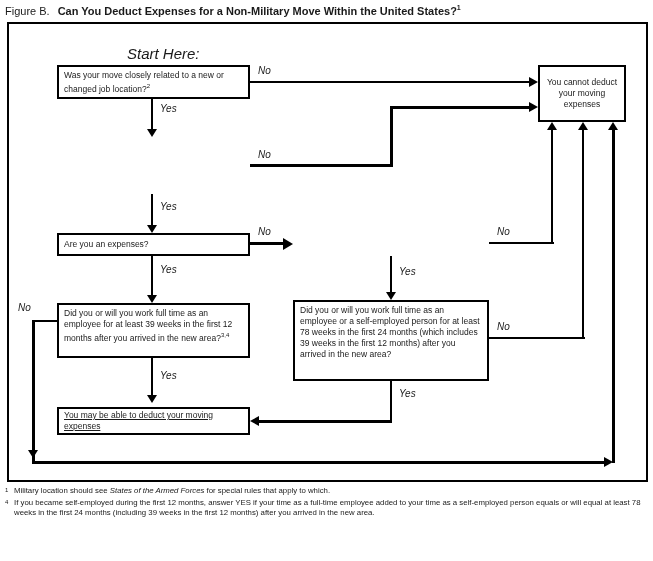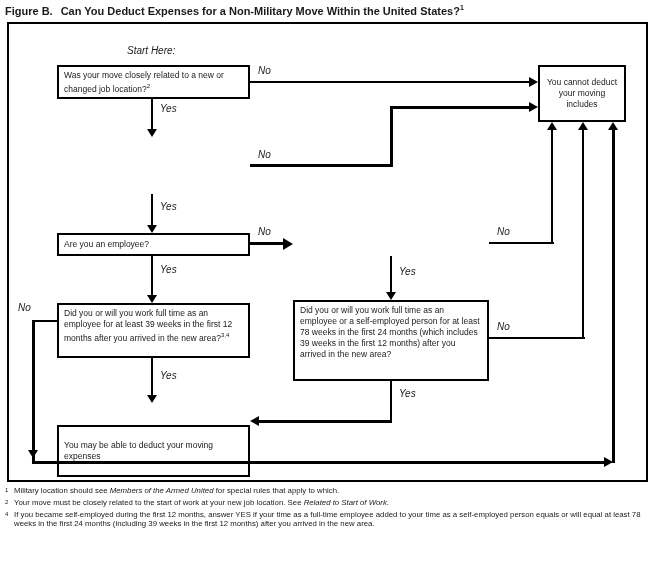--- a/index.html
+++ b/index.html
@@ -2,33 +2,33 @@
 <html><head>
 <meta charset="utf-8">
 <style>
   html,body{margin:0;padding:0;background:#fff;}
   .canvas{
     position:relative;width:653px;height:561px;background:#ffffff;
     font-family:"Liberation Sans","DejaVu Sans",sans-serif;color:#1a1a1a;
     overflow:hidden;
   }
   .title{position:absolute;left:5px;top:4px;font-size:11px;white-space:nowrap;}
-  .title .prefix{font-weight:bold;margin-right:8px;margin-top:18px;}
+  .title .prefix{font-weight:normal;margin-right:8px;margin-top:18px;}
   .title .main{font-weight:bold;margin-top:16px;}
   .title sup{font-size:7px;font-weight:bold;}
   .outer-border{position:absolute;left:7px;top:22px;width:637px;height:456px;border:2px solid #000;}
   .node{
     position:absolute;border:2px solid #000;background:#fff;
     font-size:8.5px;line-height:11px;padding:3px 5px;box-sizing:border-box;
   }
   .node sup{font-size:6px;}
   .node.center{text-align:center;display:flex;align-items:center;justify-content:center;padding:2px 4px;}
   .node.vcenter{display:flex;align-items:center;}
   .lbl{position:absolute;font-style:italic;font-size:10px;white-space:nowrap;}
-  .start-lbl{position:absolute;font-style:italic;font-size:10px;white-space:nowrap;}
+  .start-lbl{position:absolute;font-style:italic;font-size:15px;white-space:nowrap;}
   .ln{position:absolute;background:#000;}
   .tri{position:absolute;width:0;height:0;}
   .tri-right{border-top:5px solid transparent;border-bottom:5px solid transparent;border-left:9px solid #000;}
   .tri-right-big{border-top:6px solid transparent;border-bottom:6px solid transparent;border-left:10px solid #000;}
   .tri-left{border-top:5px solid transparent;border-bottom:5px solid transparent;border-right:9px solid #000;}
   .tri-up{border-left:5px solid transparent;border-right:5px solid transparent;border-bottom:8px solid #000;}
   .tri-down{border-left:5px solid transparent;border-right:5px solid transparent;border-top:8px solid #000;}
   .footnotes{position:absolute;left:5px;top:486px;width:645px;font-size:7.8px;line-height:9.8px;}
   .footnote{position:relative;padding-left:9px;margin-bottom:2px;}
   .footnote .marker{position:absolute;left:0;top:0;font-size:6px;vertical-align:super;}
@@ -46,38 +46,38 @@
   <div class="outer-border"></div>
 
   <div class="start-lbl" style="left:127px;top:45px;">Start Here:</div>
 
   <div class="node" style="left:57px;top:65px;width:193px;height:34px;">
     <span>Was your move closely related to a new or changed job location?</span><sup>2</sup>
   </div>
 
 
   <div class="node vcenter" style="left:57px;top:233px;width:193px;height:23px;">
-    <span>Are you an employee?</span>
+    <span>Are you an expenses?</span>
   </div>
 
 
   <div class="node" style="left:57px;top:303px;width:193px;height:55px;">
     <span>Did you or will you work full time as an employee for at least 39 weeks in the first 12 months after you arrived in the new area?</span><sup>3,4</sup>
   </div>
 
   <div class="node" style="left:293px;top:300px;width:196px;height:81px;">
     <span>Did you or will you work full time as an employee or a self-employed person for at least 78 weeks in the first 24 months (which includes 39 weeks in the first 12 months) after you arrived in the new area?</span>
   </div>
 
-  <div class="node vcenter" style="left:57px;top:425px;width:193px;height:52px;">
+  <div class="node vcenter" style="left:57px;top:407px;width:193px;height:28px;text-decoration:underline;">
     <span>You may be able to deduct your moving expenses</span>
   </div>
 
   <div class="node center" style="left:538px;top:65px;width:88px;height:57px;">
-    <span>You cannot deduct your moving includes</span>
+    <span>You cannot deduct your moving expenses</span>
   </div>
 
   <div class="ln" style="left:151px;top:99px;width:2px;height:31px;"></div>
   <div class="tri tri-down" style="left:147px;top:129px;"></div>
   <div class="lbl" style="left:160px;top:103px;">Yes</div>
 
   <div class="ln" style="left:250px;top:81px;width:280px;height:1.5px;"></div>
   <div class="tri tri-right" style="left:529px;top:77px;"></div>
   <div class="lbl" style="left:258px;top:65px;">No</div>
 
@@ -126,23 +126,20 @@
   <div class="tri tri-left" style="left:250px;top:416px;"></div>
   <div class="lbl" style="left:399px;top:388px;">Yes</div>
 
   <div class="ln" style="left:489px;top:337px;width:96px;height:2px;"></div>
   <div class="ln" style="left:582px;top:130px;width:2px;height:209px;"></div>
   <div class="tri tri-up" style="left:578px;top:122px;"></div>
   <div class="lbl" style="left:497px;top:321px;">No</div>
 
   <div class="footnotes">
     <div class="footnote">
-      <span class="marker">1</span><span>Military location should see </span><span class="it">Members of the Armed United</span><span> for special rules that apply to which.</span>
-    </div>
-    <div class="footnote">
-      <span class="marker">2</span><span>Your move must be closely related to the start of work at your new job location. See </span><span class="it">Related to Start of Work</span><span>.</span>
+      <span class="marker">1</span><span>Military location should see </span><span class="it">States of the Armed Forces</span><span> for special rules that apply to which.</span>
     </div>
     <div class="footnote">
       <span class="marker">4</span><span>If you became self-employed during the first 12 months, answer YES if your time as a full-time employee added to your time as a self-employed person equals or will equal at least 78 weeks in the first 24 months (including 39 weeks in the first 12 months) after you arrived in the new area.</span><span class="it"></span><span></span>
     </div>
   </div>
 
 </div>
 
 </body></html>

